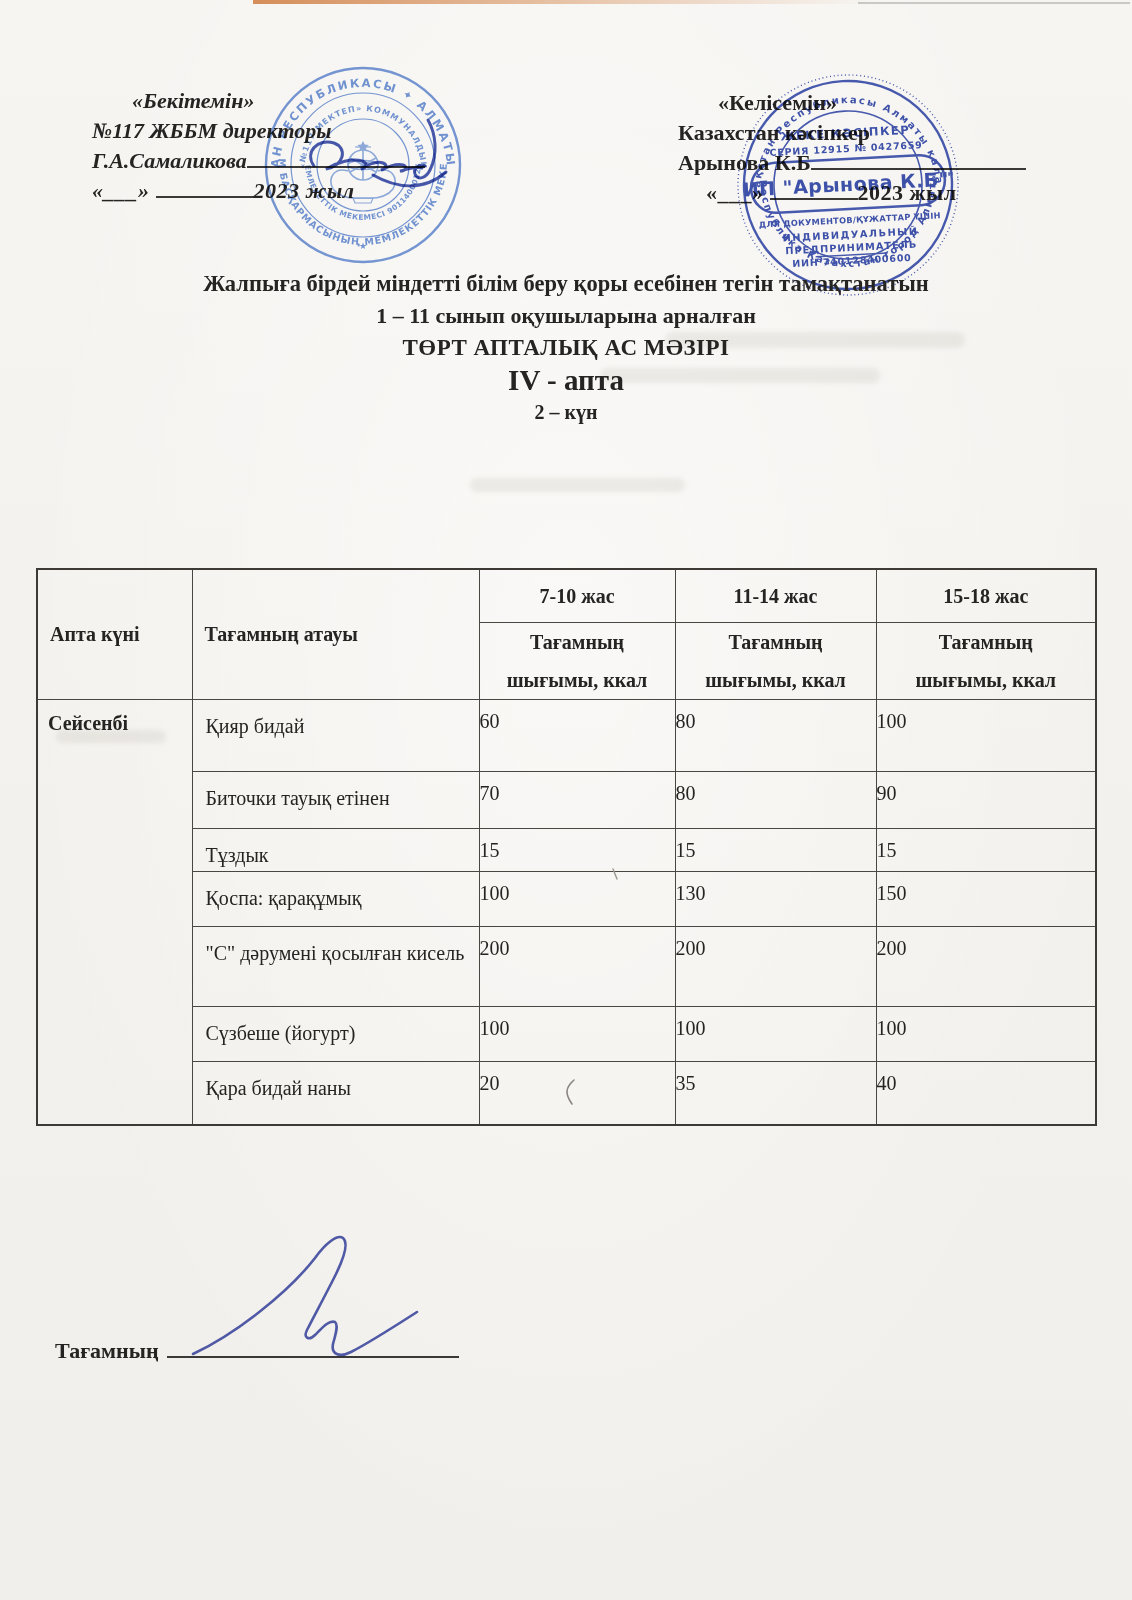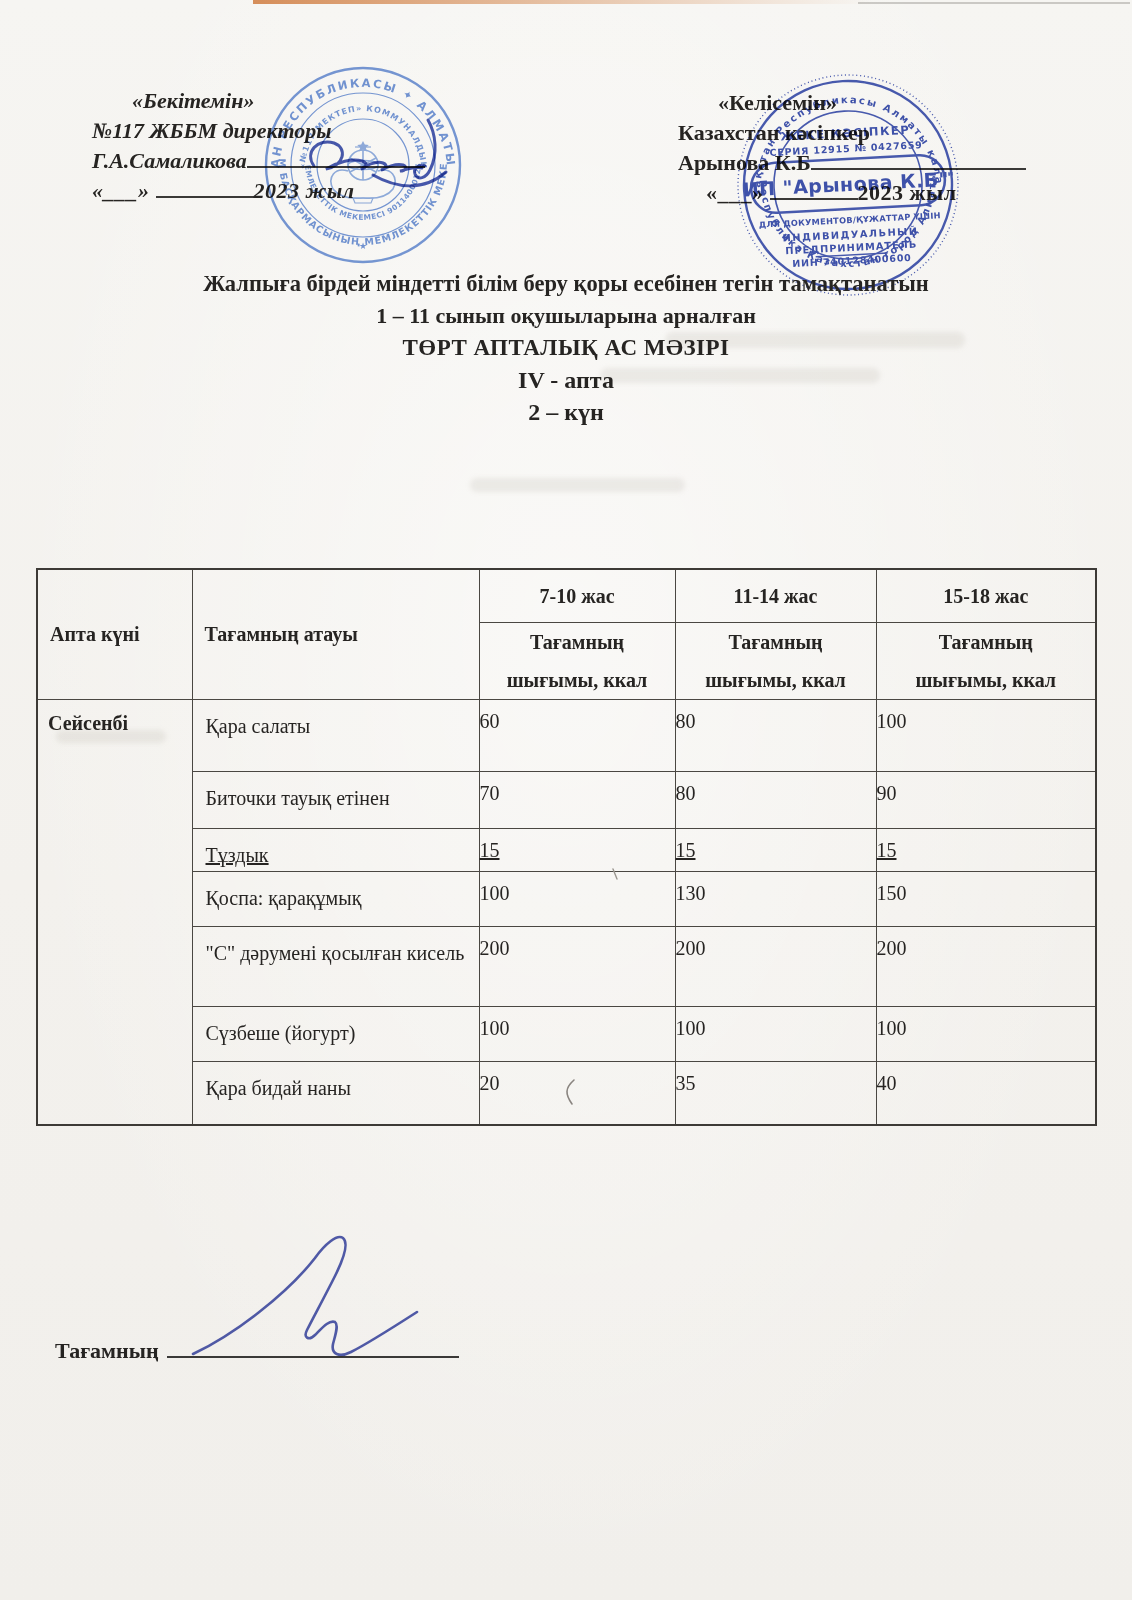--- a/index.html
+++ b/index.html
@@ -21,35 +21,35 @@
   .approval{position:absolute;font-weight:bold;font-size:22px;line-height:30px;white-space:nowrap;}
   .approval .t-center{padding-left:40px;}
   .nameline{display:inline-block;border-bottom:2px solid #3a3937;height:20px;vertical-align:baseline;}
   .approval .date-row{letter-spacing:.5px;}
   
   .title-block{position:absolute;left:0;top:268px;width:1132px;text-align:center;font-weight:bold;}
   .title-block div{margin:0 auto;}
   .tl1{font-size:22.5px;line-height:32px;}
   .tl2{font-size:22px;line-height:32px;}
   .tl3{font-size:23px;line-height:32px;letter-spacing:.5px;}
-  .tl4{font-size:24px;line-height:32px;}
-  .tl5{font-size:24px;line-height:32px;}
+  .tl4{font-size:29px;line-height:32px;}
+  .tl5{font-size:20px;line-height:32px;}
   
   .menu{position:absolute;left:36px;top:568px;border-collapse:collapse;table-layout:fixed;
     width:1059px;font-size:20px;}
   .menu th,.menu td{border:1.8px solid #4a4742;padding:0;}
   .menu{border:2.6px solid #3d3a36;}
   .menu th{font-weight:bold;}
   .hdr-left{text-align:left;padding-left:12px !important;vertical-align:middle;}
   .age-th{height:52px;text-align:center;vertical-align:middle;}
   .sub-th{height:72px;text-align:center;vertical-align:middle;line-height:38px;padding:0 20px !important;}
   .day-td{font-weight:bold;text-align:left;vertical-align:top;padding:12px 4px 0 10px !important;}
   .dish-td{text-align:left;vertical-align:top;padding:10px 8px 0 13px !important;line-height:32px;}
   .val-td{text-align:left;vertical-align:top;padding-top:10px !important;}
-  .rA{height:72px;} .rB{height:57px;} .rC{height:40px;text-decoration:underline;} .rD{height:55px;margin-left:16px;}
+  .rA{height:72px;} .rB{height:57px;} .rC{height:40px;} .rD{height:55px;margin-left:16px;}
   .rE{height:80px;} .rF{height:55px;} .rG{height:63px;font-family:Liberation Serif, serif;}
   
   .stamp{position:absolute;mix-blend-mode:multiply;}
   .ink{position:absolute;mix-blend-mode:multiply;}
   
   .footer{position:absolute;left:55px;top:1334px;font-weight:bold;font-size:22px;}
   .footer .sigline{display:inline-block;width:292px;border-bottom:2.2px solid #3a3937;height:22px;margin-left:8px;}
   .penmark{position:absolute;}
 </style>
 </head>
@@ -169,21 +169,21 @@
       </tr>
       <tr>
         <th class="sub-th">Тағамның шығымы, ккал</th>
         <th class="sub-th">Тағамның шығымы, ккал</th>
         <th class="sub-th">Тағамның шығымы, ккал</th>
       </tr>
     </thead>
     <tbody>
       <tr class="rA">
         <td class="day-td" rowspan="7">Сейсенбі</td>
-        <td class="dish-td">Қара салаты</td>
+        <td class="dish-td">Қияр бидай</td>
         <td class="val-td">60</td>
         <td class="val-td">80</td>
         <td class="val-td">100</td>
       </tr>
       <tr class="rB">
         <td class="dish-td">Биточки тауық етінен</td>
         <td class="val-td">70</td>
         <td class="val-td">80</td>
         <td class="val-td">90</td>
       </tr>

